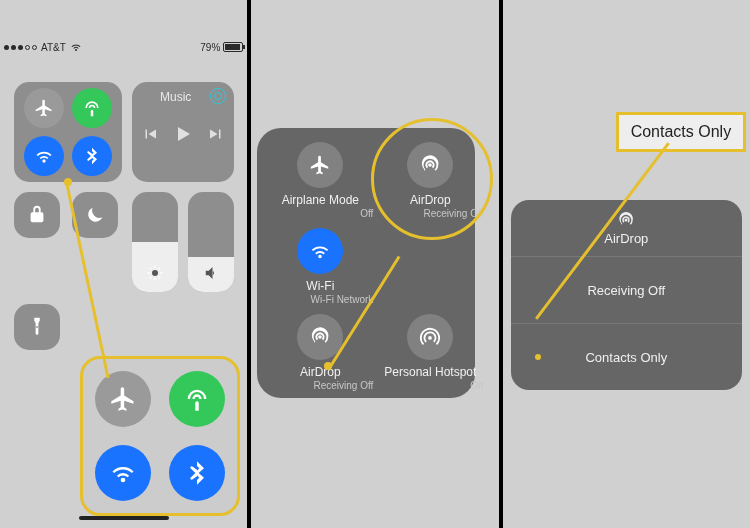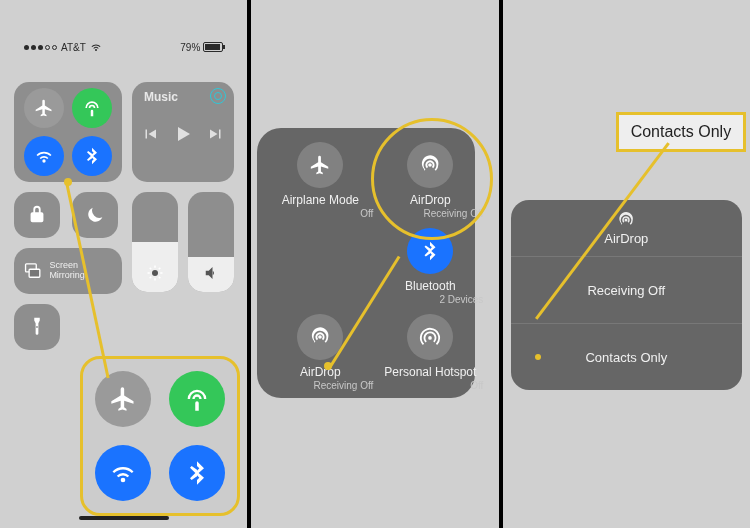--- a/index.html
+++ b/index.html
@@ -1,37 +1,37 @@
 <!DOCTYPE html>
 <html><head>
 <meta charset="utf-8">
 <style>
   html,body{margin:0;padding:0;width:750px;height:528px;background:#fff;font-family:-apple-system,BlinkMacSystemFont,"Helvetica Neue",Arial,sans-serif;}
   .stage{position:relative;width:750px;height:528px;overflow:hidden;}
   .panels{display:flex;width:750px;height:528px;}
   .panel{flex:1;height:528px;background:#d0d0d0;position:relative;}
   .divider{width:4px;height:528px;background:#000;}
   
-  .p1-status{position:absolute;top:38px;left:0;right:0;height:18px;display:flex;justify-content:space-between;align-items:center;padding:0 24px;font-size:10px;color:#2a2a2a;}
+  .p1-status{position:absolute;top:38px;left:0;right:0;height:18px;display:flex;justify-content:space-between;align-items:center;padding:0 4px;font-size:10px;color:#2a2a2a;}
   .sig-dots{display:flex;gap:2px;}
   .sig-dots span{width:5px;height:5px;border-radius:50%;background:#2a2a2a;}
   .sig-dots span.empty{background:transparent;border:1px solid #2a2a2a;box-sizing:border-box;}
   .bat{display:flex;align-items:center;gap:3px;}
   .bat-body{width:18px;height:8px;border:1px solid #2a2a2a;border-radius:2px;position:relative;}
   .bat-body::after{content:"";position:absolute;right:-3px;top:2px;width:2px;height:4px;background:#2a2a2a;}
   .bat-fill{position:absolute;left:1px;top:1px;bottom:1px;width:80%;background:#2a2a2a;}
   .tile{position:absolute;background:rgba(88,88,88,.55);border-radius:15px;}
   .tile.conn{left:14px;top:82px;width:108px;height:100px;display:flex;flex-wrap:wrap;align-content:center;justify-content:center;gap:8px;}
   .cbtn{width:40px;height:40px;border-radius:50%;display:flex;align-items:center;justify-content:center;}
   .cbtn.bg-gray{background:#9a9a9a;}
   .cbtn.bg-green{background:#34c759;}
   .cbtn.bg-blue{background:#1a73ff;}
   .cbtn svg{width:20px;height:20px;fill:#fff;}
   .tile.music{left:132px;top:82px;width:102px;height:100px;padding:6px 8px;box-sizing:border-box;color:#e8e8e8;font-size:12px;}
-  .music-label{position:absolute;top:8px;left:12px;font-weight:bold;}
+  .music-label{position:absolute;top:8px;left:28px;}
   .music-dot{position:absolute;top:6px;right:8px;width:14px;height:14px;border:1.5px solid #2ec8d8;border-radius:50%;}
   .music-dot::after{content:"";position:absolute;inset:3px;border:1.5px solid #2ec8d8;border-radius:50%;}
   .music-ctrls{position:absolute;bottom:36px;left:0;right:0;display:flex;justify-content:center;gap:12px;align-items:center;}
   .music-ctrls svg{fill:#e0e0e0;}
   .tile.small{width:46px;height:46px;display:flex;align-items:center;justify-content:center;color:#e8e8e8;}
   .tile.lock{left:14px;top:192px;}
   .tile.moon{left:72px;top:192px;}
   .tile.mirror{left:14px;top:248px;width:108px;height:46px;display:flex;align-items:center;gap:6px;padding:0 8px;box-sizing:border-box;font-size:9px;color:#f0f0f0;}
   .tile.mirror span{line-height:1.1;}
   .tile.bright{left:132px;top:192px;width:46px;height:100px;}
@@ -195,26 +195,20 @@
     <div class="tile small lock">
           <svg class="ic" viewBox="0 0 24 24">
             <use href="#i-lock"></use>
           </svg>
         </div>
     <div class="tile small moon">
           <svg class="ic" viewBox="0 0 24 24">
             <use href="#i-moon"></use>
           </svg>
         </div>
-    <div class="tile mirror">
-      <svg class="ic" viewBox="0 0 24 24">
-            <use href="#i-mirror"></use>
-          </svg>
-      <span>Screen Mirroring</span>
-    </div>
     <div class="tile bright">
       <div class="vcol-fill" style="height:50%"></div>
       <div class="vcol-icon">
             <svg viewBox="0 0 24 24" width="18" height="18" style="fill:#555">
               <use href="#i-sun"></use>
             </svg>
           </div>
     </div>
     <div class="tile vol">
       <div class="vcol-fill" style="height:35%"></div>
@@ -273,28 +267,28 @@
       </div>
       <div class="p2-item" style="left:120px;top:14px">
         <div class="circ dim">
               <svg class="ic" viewBox="0 0 24 24">
                 <use href="#i-airdrop"></use>
               </svg>
             </div>
         <div class="lbl">AirDrop</div>
         <div class="sub">Receiving Off</div>
       </div>
-      <div class="p2-item" style="left:120px;top:100px">
+      <div class="p2-item" style="left:10px;top:100px">
         <div class="circ blue">
               <svg class="ic" viewBox="0 0 24 24">
-                <use href="#i-bt"></use>
-              </svg>
-            </div>
-        <div class="lbl">Bluetooth</div>
-        <div class="sub">2 Devices</div>
+                <use href="#i-wifi"></use>
+              </svg>
+            </div>
+        <div class="lbl">Wi-Fi</div>
+        <div class="sub">Wi-Fi Network</div>
       </div>
       <div class="p2-item" style="left:10px;top:186px">
         <div class="circ dim">
               <svg class="ic" viewBox="0 0 24 24">
                 <use href="#i-airdrop"></use>
               </svg>
             </div>
         <div class="lbl">AirDrop</div>
         <div class="sub">Receiving Off</div>
       </div>

